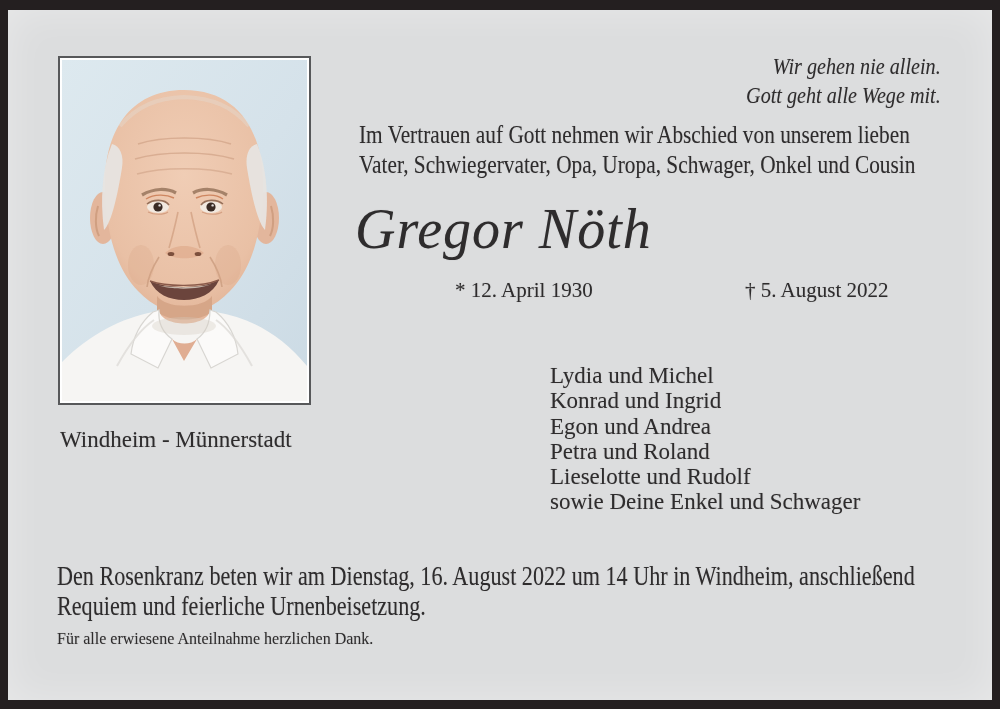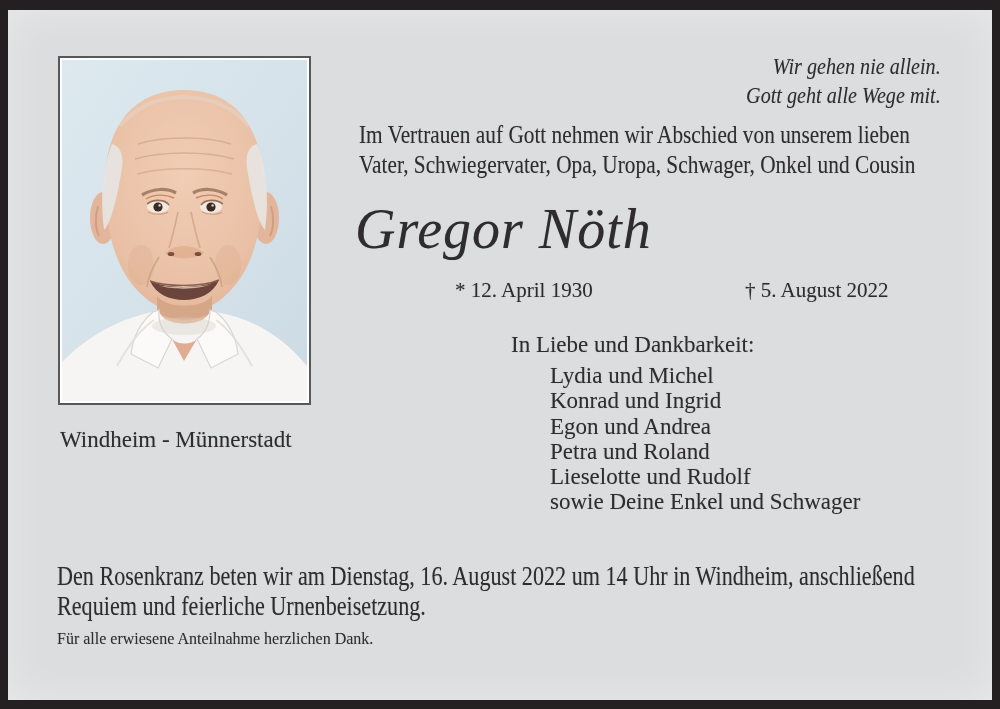--- a/index.html
+++ b/index.html
@@ -151,21 +151,20 @@
   <div class="abs intro txt">
     <div class="cond">Im Vertrauen auf Gott nehmen wir Abschied von unserem lieben</div>
     <div class="cond">Vater, Schwiegervater, Opa, Uropa, Schwager, Onkel und Cousin</div>
   </div>
 
   <div class="abs name txt">Gregor Nöth</div>
 
   <div class="abs date birth txt">* 12. April 1930</div>
   <div class="abs date death txt">† 5. August 2022</div>
 
-  <div class="abs tribute-heading txt">In Liebe und Dankbarkeit:</div>
   <div class="abs mourners txt">
     <div>Lydia und Michel</div>
     <div>Konrad und Ingrid</div>
     <div>Egon und Andrea</div>
     <div>Petra und Roland</div>
     <div>Lieselotte und Rudolf</div>
     <div>sowie Deine Enkel und Schwager</div>
   </div>
 
   <div class="abs announce txt">

